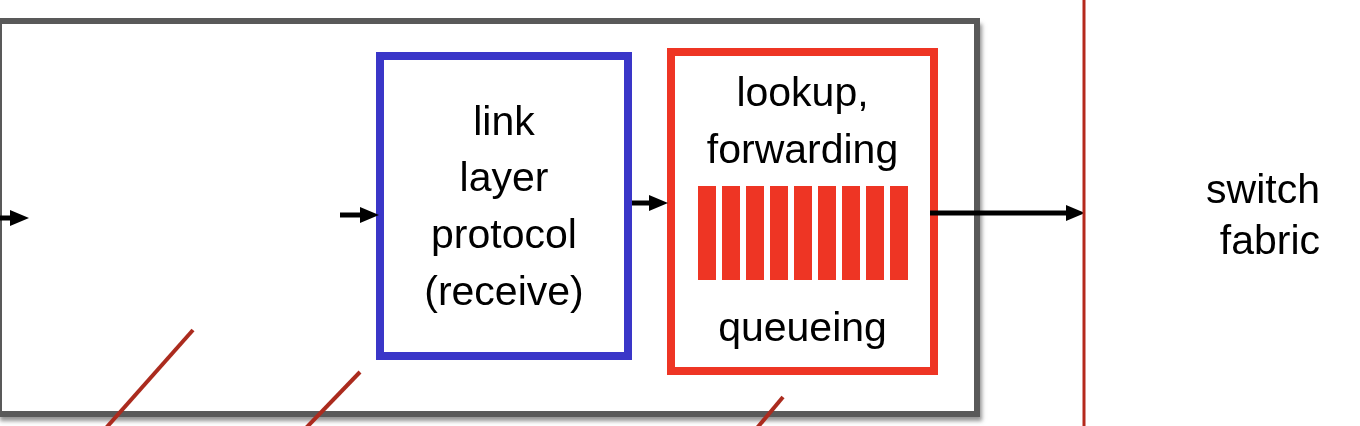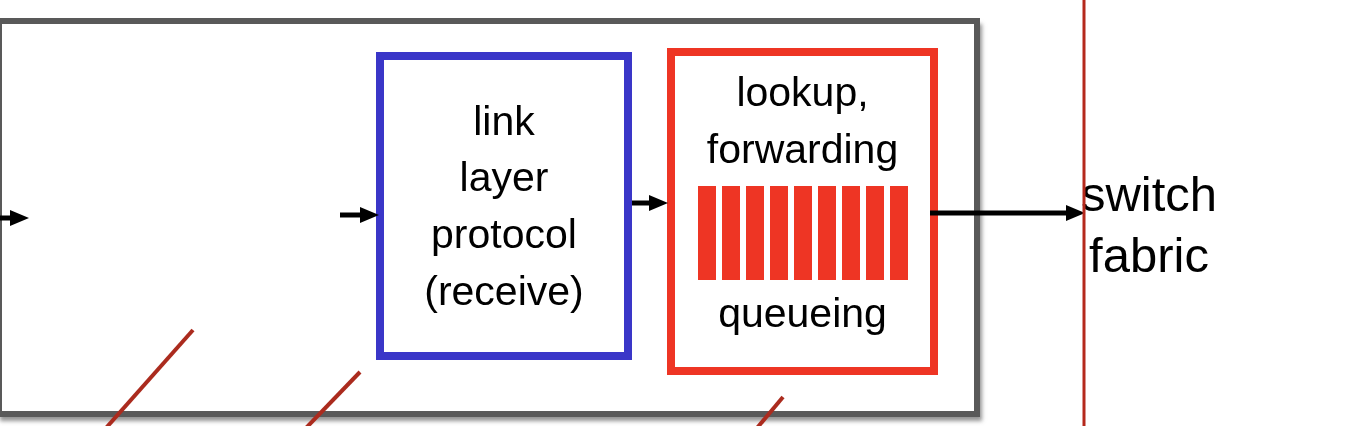--- a/index.html
+++ b/index.html
@@ -72,30 +72,30 @@
     gap: 6px;
     margin-top: 9px;
     height: 94px;
   }
   .qbar {
     width: 18px;
     height: 94px;
     background: var(--queue-bar, #ee3524);
   }
   .queueing-label {
-    margin-top: 5px;
+    margin-top: 19px;
   }
   .switch-fabric-label {
     position: absolute;
-    left: 1044px;
+    left: 1110px;
     top: 164px;
     width: 210px;
-    font-size: 49px;
+    font-size: 41px;
     line-height: 1.25;
-    text-align: center;
+    text-align: right;
     white-space: pre-line;
   }
   .overlay {
     position: absolute;
     left: 0;
     top: 0;
     pointer-events: none;
   }
   .arrow {
     stroke: var(--arrow, #000000);

